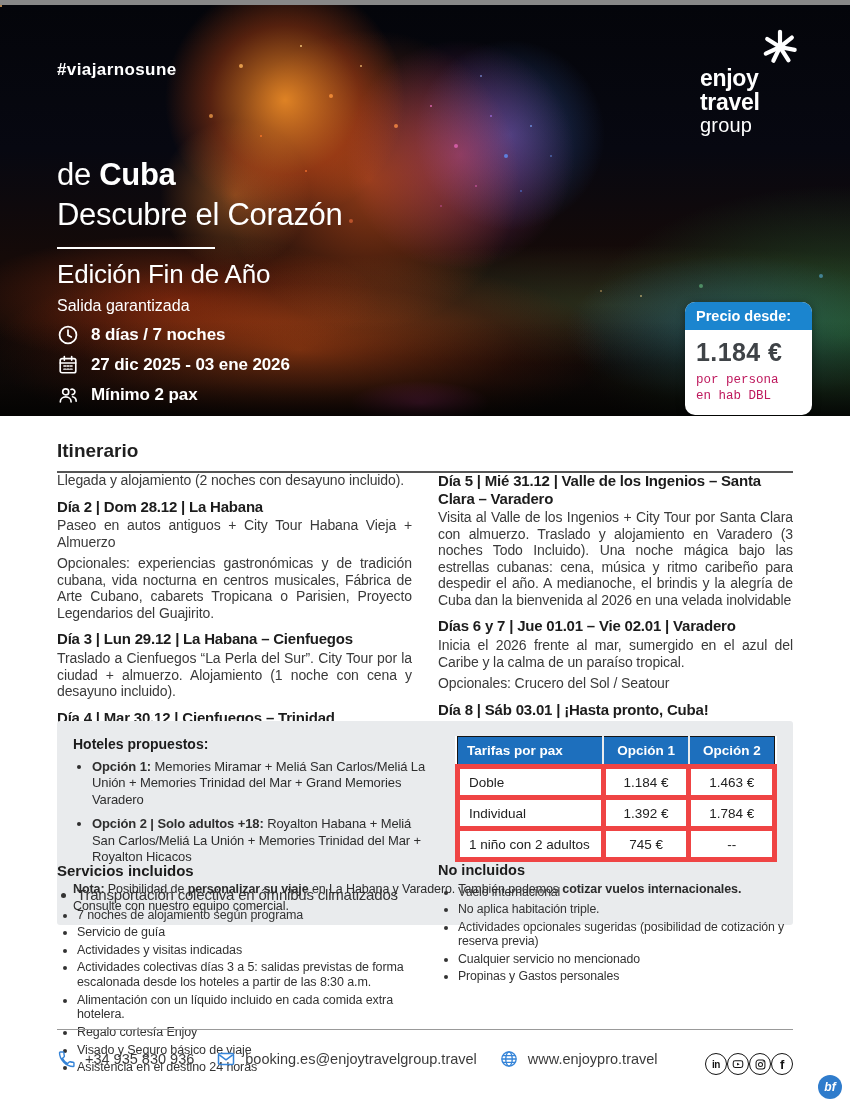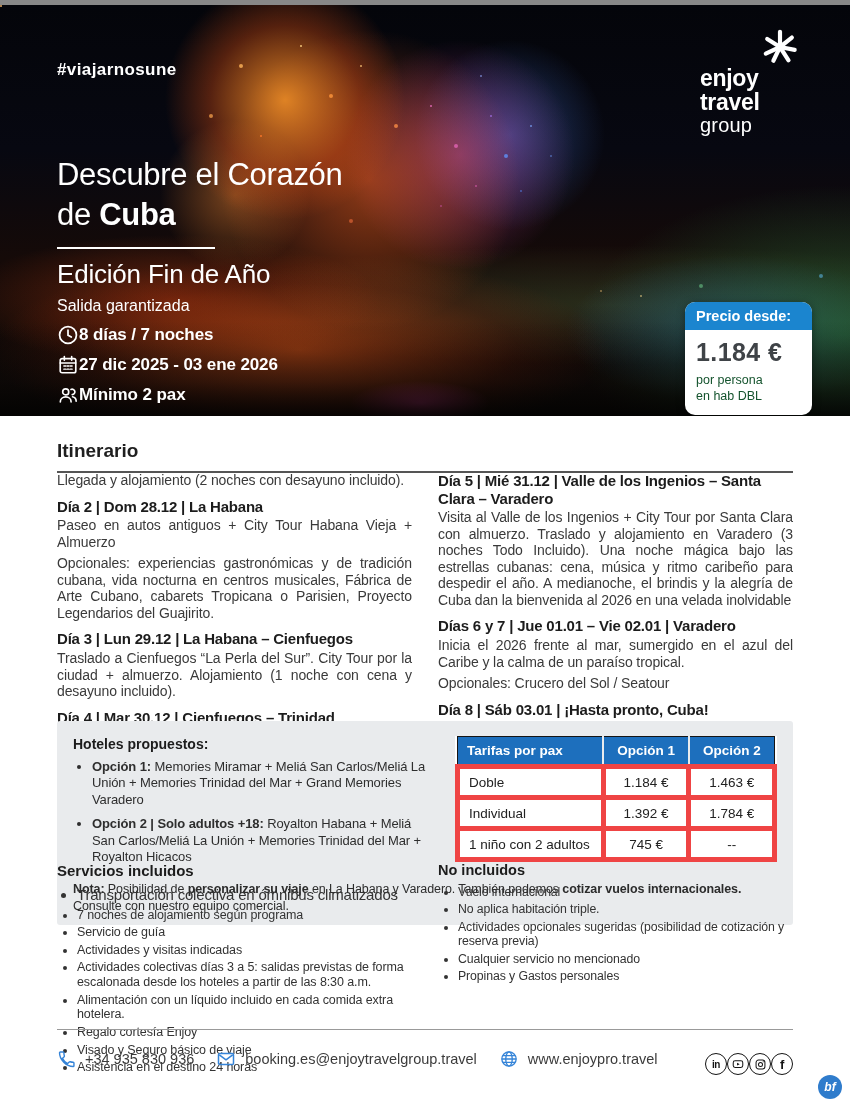--- a/index.html
+++ b/index.html
@@ -44,30 +44,30 @@
   .logo .w3 { font-size:20px; font-weight:normal; letter-spacing:.2px; }
 
   .title-block { position:absolute; top:150px; left:57px; }
   .title-line { font-size:31px; font-weight:normal; line-height:40px; letter-spacing:-.3px; }
   .title-line b { font-weight:bold; }
   .hero-divider { width:158px; height:2px; background:#fff; margin:12px 0 11px; }
   .edition { font-size:26px; font-weight:normal; letter-spacing:-.2px; line-height:1.15; }
   .guarantee { font-size:16px; margin-top:7px; }
 
   .facts { position:absolute; top:315px; left:57px; list-style:none; }
-  .fact { display:flex; align-items:center; height:30px; }
+  .fact { display:flex; align-items:center; gap:12px; height:30px; }
   .fact svg { flex:0 0 auto; }
   .fact-label { font-size:17px; font-weight:bold; letter-spacing:-.1px; }
 
   .price-box { position:absolute; top:297px; right:38px; width:127px; background:#fff; border-radius:10px;
     overflow:hidden; box-shadow:0 2px 8px rgba(0,0,0,.45); }
   .price-head { background:#1b85cf; color:#fff; font-size:14.5px; font-weight:bold; padding:6px 0 6px 11px; }
   .price-body { padding:8px 11px 10px; color:#3f4347; }
   .price-value { font-size:25px; font-weight:bold; letter-spacing:.4px; }
-  .price-sub { font-size:12.5px; color:#14532d; line-height:1.3; margin-top:5px; }
+  .price-sub { font-size:12.5px; color:#be185d; line-height:1.3; margin-top:5px;font-family:Liberation Mono, monospace; }
 
   
   .itin-head { position:absolute; top:435px; left:57px; width:736px; font-size:19px; font-weight:bold; color:#1f1f1f;
     padding-bottom:9px; border-bottom:2px solid #555; }
   .columns { position:absolute; left:57px; width:736px; display:flex; gap:26px; }
   .col { flex:1 1 0; min-width:0; }
   .cols-itin { top:467px; }
   .day { margin-bottom:9px; }
   .day h3 { font-size:15px; font-weight:bold; color:#1c1c1c; line-height:1.18; letter-spacing:-.2px; margin-bottom:2px; }
   .day p { font-size:14px; color:#3a3a3a; line-height:1.18; text-align:justify; letter-spacing:-.1px; }
@@ -132,22 +132,22 @@
           <line x1="19" y1="19" x2="4" y2="26"></line>
           <line x1="19" y1="19" x2="5.5" y2="10.5"></line>
         </g>
       </svg>
       <span class="w">enjoy</span>
       <span class="w">travel</span>
       <span class="w w3">group</span>
     </div>
 
     <div class="title-block">
+      <div class="title-line"><span>de </span><b>Cuba</b></div>
       <div class="title-line">Descubre el Corazón</div>
-      <div class="title-line"><span>de </span><b>Cuba</b></div>
       <div class="hero-divider"></div>
       <div class="edition">Edición Fin de Año</div>
       <div class="guarantee">Salida garantizada</div>
     </div>
 
     <ul class="facts">
       <li class="fact">
         <svg width="22" height="22" viewBox="0 0 24 24" fill="none" stroke="#fff" stroke-width="1.9" stroke-linecap="round">
           <circle cx="12" cy="12" r="9.2"></circle>
             <path d="M12 6.8v5.4l3.6 2.1"></path>

